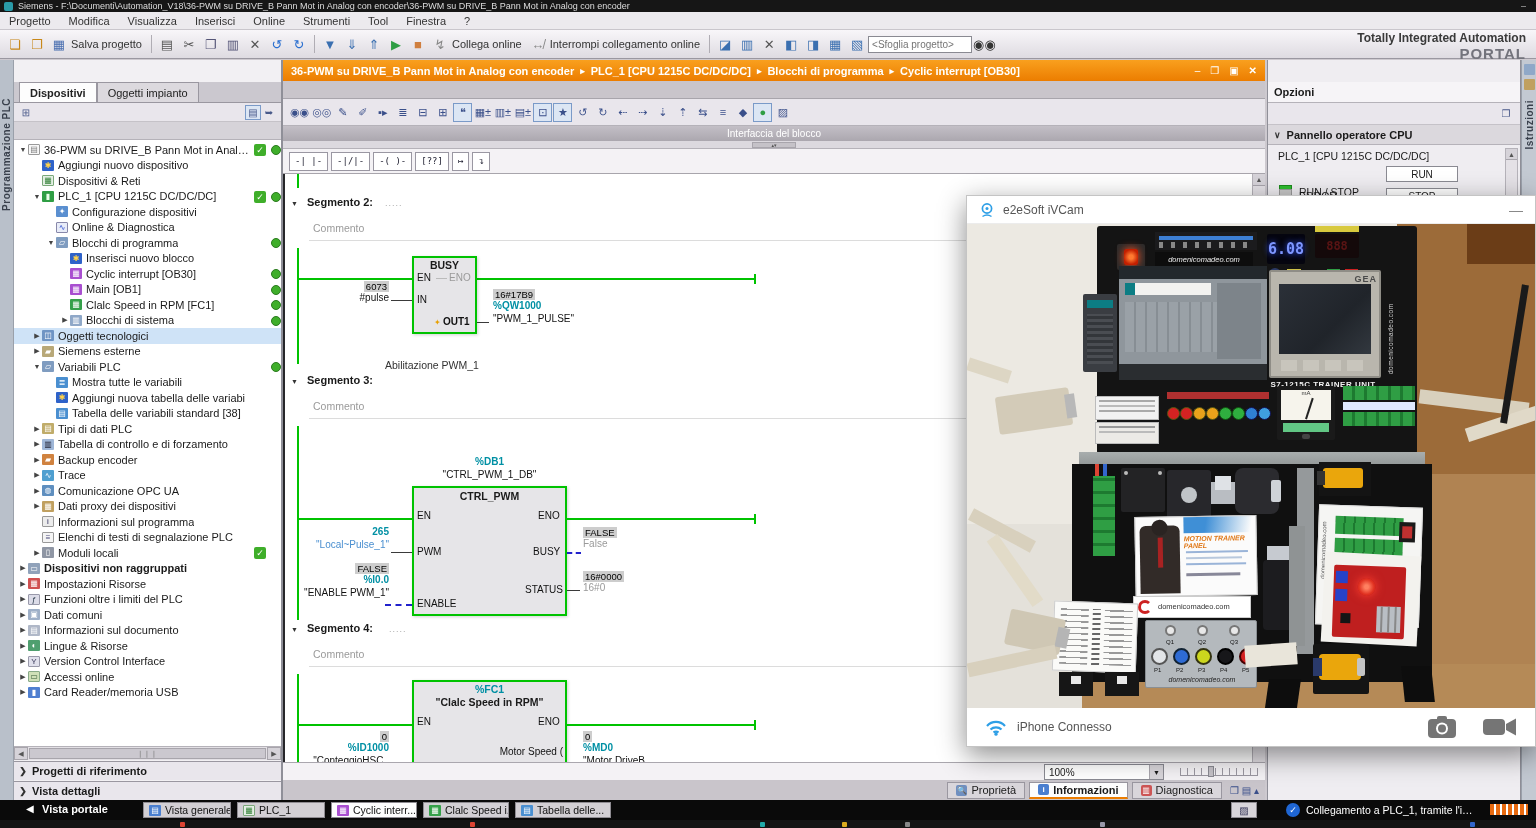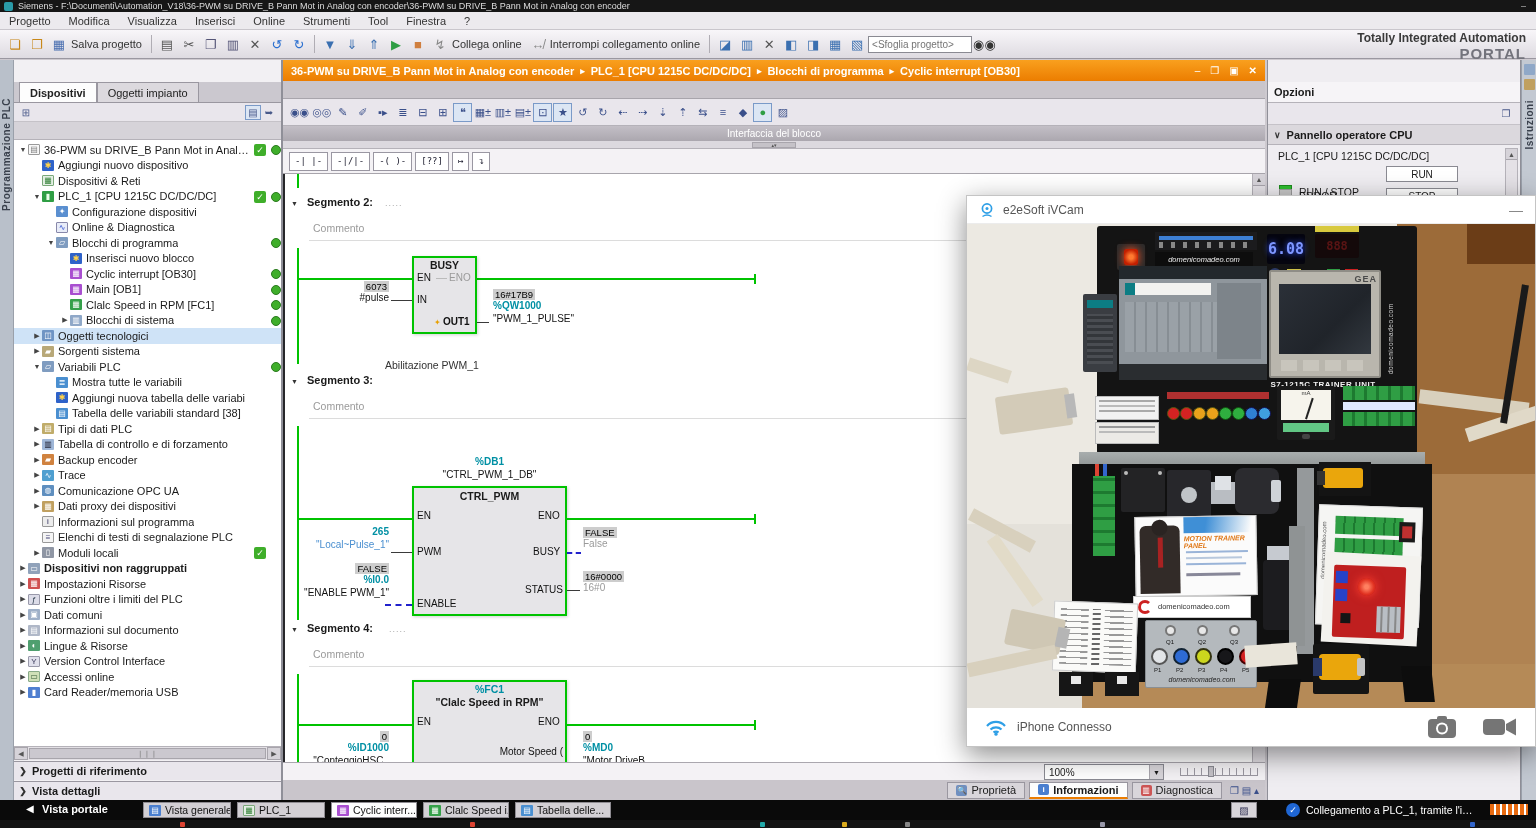--- a/index.html
+++ b/index.html
@@ -270,21 +270,21 @@
           <span class="dotg"></span>
         </div>
         <div class="trow sel" style="padding-left: 18px;">
           <span class="arr">▶</span>
           <span class="tico" style="background: rgb(111, 148, 196); color: rgb(255, 255, 255);">◫</span>
           <span class="tlbl">Oggetti tecnologici</span>
         </div>
         <div class="trow" style="padding-left: 18px;">
           <span class="arr">▶</span>
           <span class="tico" style="background: rgb(184, 168, 120); color: rgb(255, 255, 255);">▰</span>
-          <span class="tlbl">Sorgenti sistema</span>
+          <span class="tlbl">Siemens esterne</span>
         </div>
         <div class="trow" style="padding-left: 18px;">
           <span class="arr">▼</span>
           <span class="tico" style="background: rgb(127, 156, 192); color: rgb(255, 255, 255);">▱</span>
           <span class="tlbl">Variabili PLC</span>
           <span class="dotg"></span>
         </div>
         <div class="trow" style="padding-left: 32px;">
           <span class="arr"></span>
           <span class="tico" style="background: rgb(74, 143, 208); color: rgb(255, 255, 255);">≣</span>

